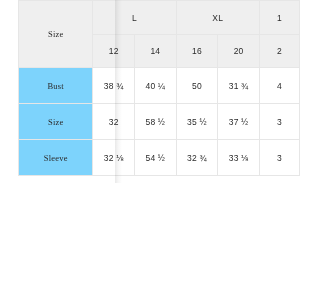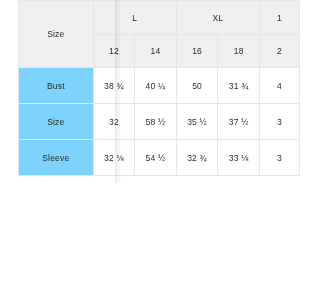--- a/index.html
+++ b/index.html
@@ -41,20 +41,21 @@
     font-weight: normal;
     color: #2b2b2b;
     font-size: 8.5px;
     letter-spacing: 0.2px;
     white-space: nowrap;
   }
 
   
   .col-size {
     width: 79px;
+    font-family: Liberation Serif, serif;
   }
   
   .col-meas {
     width: 43px;
   }
 
   
   .grp-head {
     height: 33px;
     background: #efefef;
@@ -133,21 +134,21 @@
       <tr>
         <th class="col-size size-head" rowspan="2">Size</th>
         <th class="col-meas grp-head" colspan="2">L</th>
         <th class="col-meas grp-head" colspan="2">XL</th>
         <th class="col-meas grp-head">1</th>
       </tr>
       <tr>
         <th class="col-meas num-head">12</th>
         <th class="col-meas num-head">14</th>
         <th class="col-meas num-head">16</th>
-        <th class="col-meas num-head">18</th>
+        <th class="col-meas num-head">20</th>
         <th class="col-meas num-head">2</th>
       </tr>
     </thead>
 
     <tbody>
       <tr>
         <td class="col-size row-label">Bust</td>
         <td class="col-meas data-cell">38 ¾</td>
         <td class="col-meas data-cell">40 ¼</td>
         <td class="col-meas data-cell">50</td>

